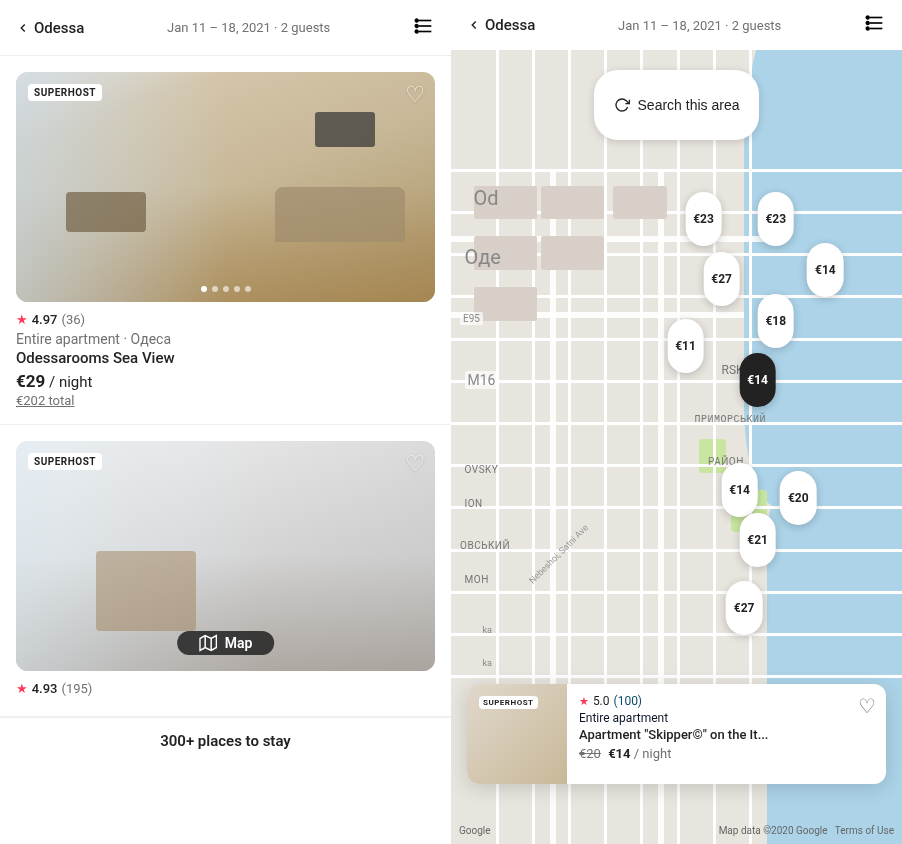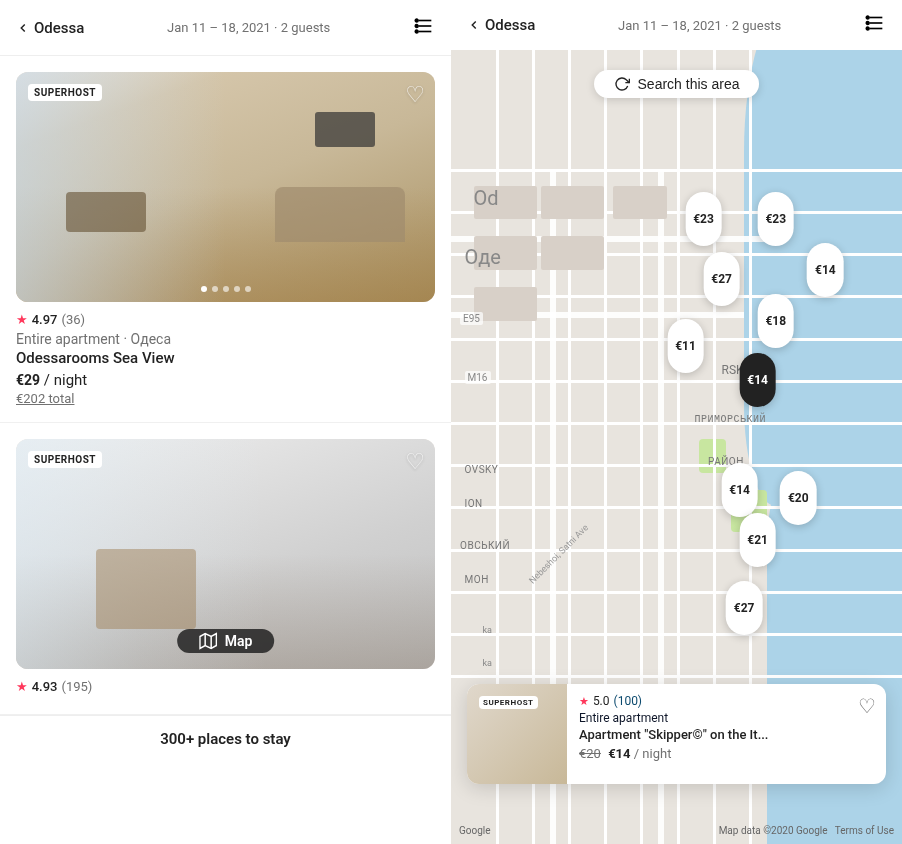--- a/index.html
+++ b/index.html
@@ -206,21 +206,21 @@
       align-items: center;
       gap: 4px;
       margin-bottom: 4px;
     }
     .star-icon { color: #FF385C; font-size: 13px; }
     .rating-val { font-size: 13px; color: #222; font-weight: 500; }
     .rating-count { font-size: 13px; color: #717171; }
     .listing-type { font-size: 14px; color: #717171; margin-bottom: 2px; }
     .listing-name { font-size: 15px; color: #222; font-weight: 500; margin-bottom: 4px; }
     .listing-price { font-size: 15px; color: #222; }
-    .listing-price strong { font-size: 14px; font-weight: 700; }
+    .listing-price strong { font-size: 17px; font-weight: 700; }
     .listing-total { font-size: 13px; color: #717171; text-decoration: underline; margin-top: 2px; }
 
     
     .bottom-bar {
       padding: 14px 16px;
       text-align: center;
       border-top: 1px solid #eee;
       font-size: 15px;
       font-weight: 600;
       color: #222;
@@ -337,21 +337,21 @@
 
     
     .search-area-btn {
       position: absolute;
       top: 70px;
       left: 50%;
       transform: translateX(-50%);
       background: #fff;
       border: none;
       border-radius: 24px;
-      padding: 6px 20px;
+      padding: 27px 20px;
       font-size: 14px;
       font-weight: 500;
       color: #222;
       box-shadow: 0 2px 8px rgba(0,0,0,0.15);
       cursor: pointer;
       display: flex;
       align-items: center;
       gap: 8px;
       z-index: 10;
       white-space: nowrap;
@@ -571,21 +571,21 @@
       <div class="map-city-label" style="left:5%; top:22%; font-size:20px; color:#888; font-weight:400;">Od</div>
       <div class="map-city-label" style="left:3%; top:29%; font-size:20px; color:#888; font-weight:400;">Оде</div>
       <div class="map-small-label" style="left:60%; top:43%; font-size:12px; color:#777;">RSK</div>
       <div class="map-small-label" style="left:54%; top:49%; font-size:10px; color:#777; letter-spacing:0.5px;font-family:Liberation Mono, monospace;">ПРИМОРСЬКИЙ</div>
       <div class="map-small-label" style="left:57%; top:54%; font-size:10px; color:#777; letter-spacing:0.5px;">РАЙОН</div>
       <div class="map-small-label" style="left:3%; top:55%; font-size:10px; color:#777; letter-spacing:0.5px;">OVSKY</div>
       <div class="map-small-label" style="left:3%; top:59%; font-size:10px; color:#777; letter-spacing:0.5px;">ION</div>
       <div class="map-small-label" style="left:2%; top:64%; font-size:10px; color:#777; letter-spacing:0.5px;">ОВСЬКИЙ</div>
       <div class="map-small-label" style="left:3%; top:68%; font-size:10px; color:#777; letter-spacing:0.5px;">МОН</div>
       <div class="map-small-label" style="left:2%; top:37%; font-size:10px; color:#888; background:rgba(255,255,255,0.7); padding:1px 3px; border-radius:2px;">E95</div>
-      <div class="map-small-label" style="left:3%; top:44%; font-size:10px; color:#888; background:rgba(255,255,255,0.7); padding:1px 3px; border-radius:2px;">M16</div>
+      <div class="map-small-label" style="left:3%; top:44%; font-size:14px; color:#888; background:rgba(255,255,255,0.7); padding:1px 3px; border-radius:2px;">M16</div>
 
       <div class="price-pin" style="left:56%; top:26%;">€23</div>
       <div class="price-pin" style="left:72%; top:26%;">€23</div>
       <div class="price-pin" style="left:83%; top:32%;">€14</div>
       <div class="price-pin" style="left:60%; top:33%;">€27</div>
       <div class="price-pin" style="left:72%; top:38%;">€18</div>
       <div class="price-pin" style="left:52%; top:41%;">€11</div>
       <div class="price-pin active" style="left:68%; top:45%;">€14</div>
       <div class="price-pin" style="left:64%; top:58%;">€14</div>
       <div class="price-pin" style="left:77%; top:59%;">€20</div>

